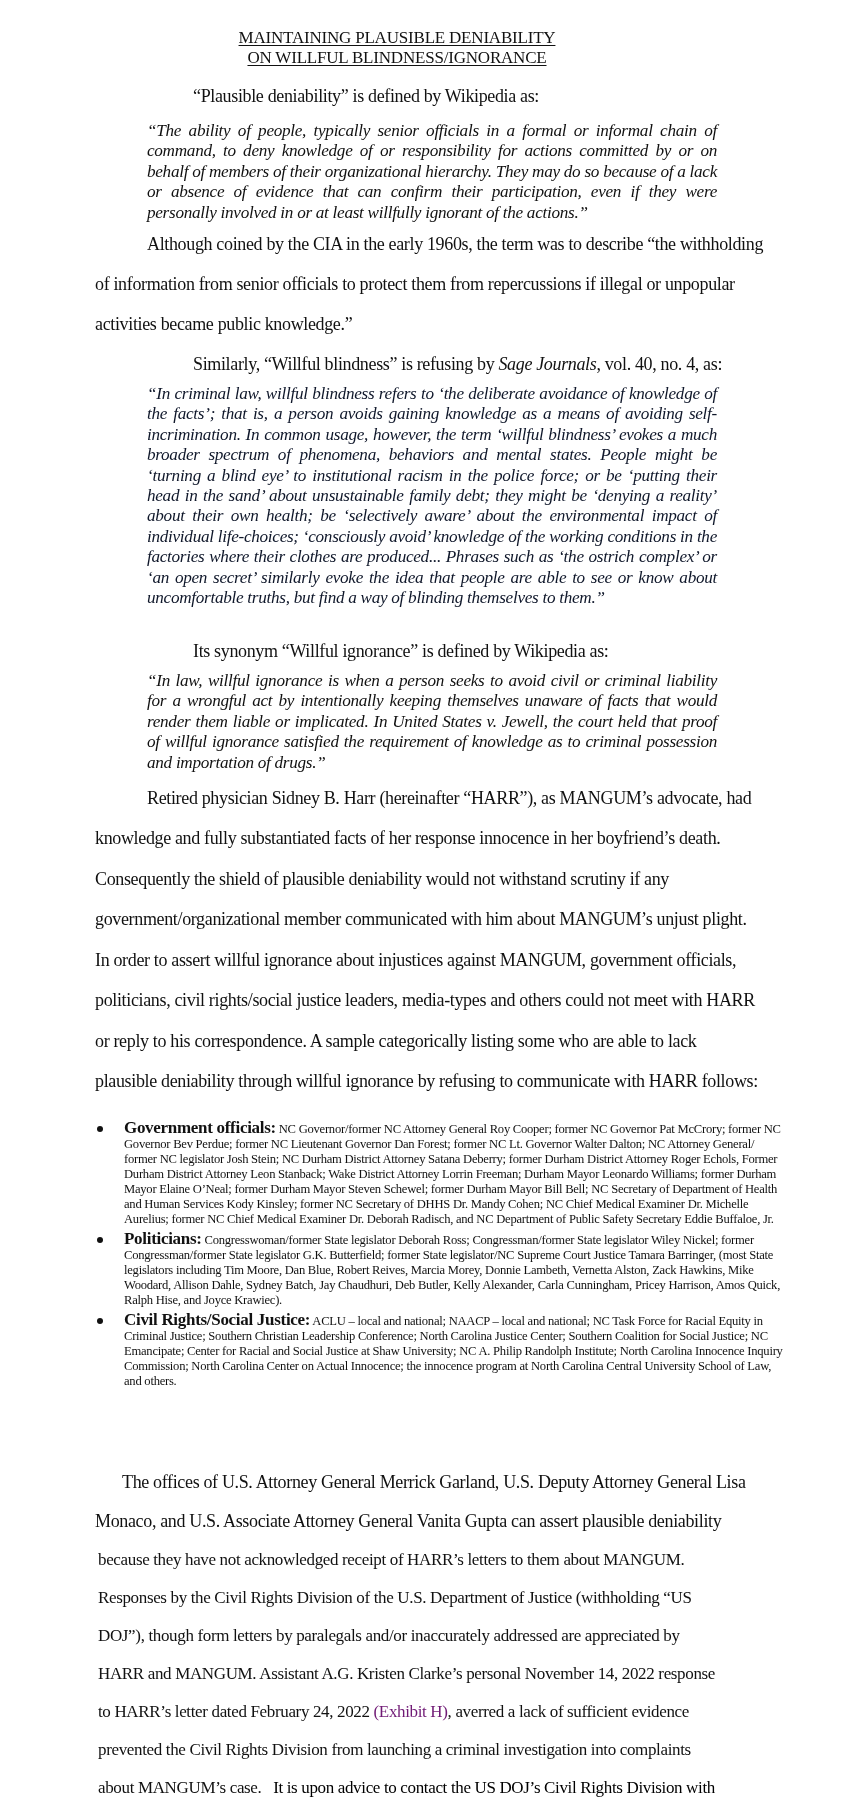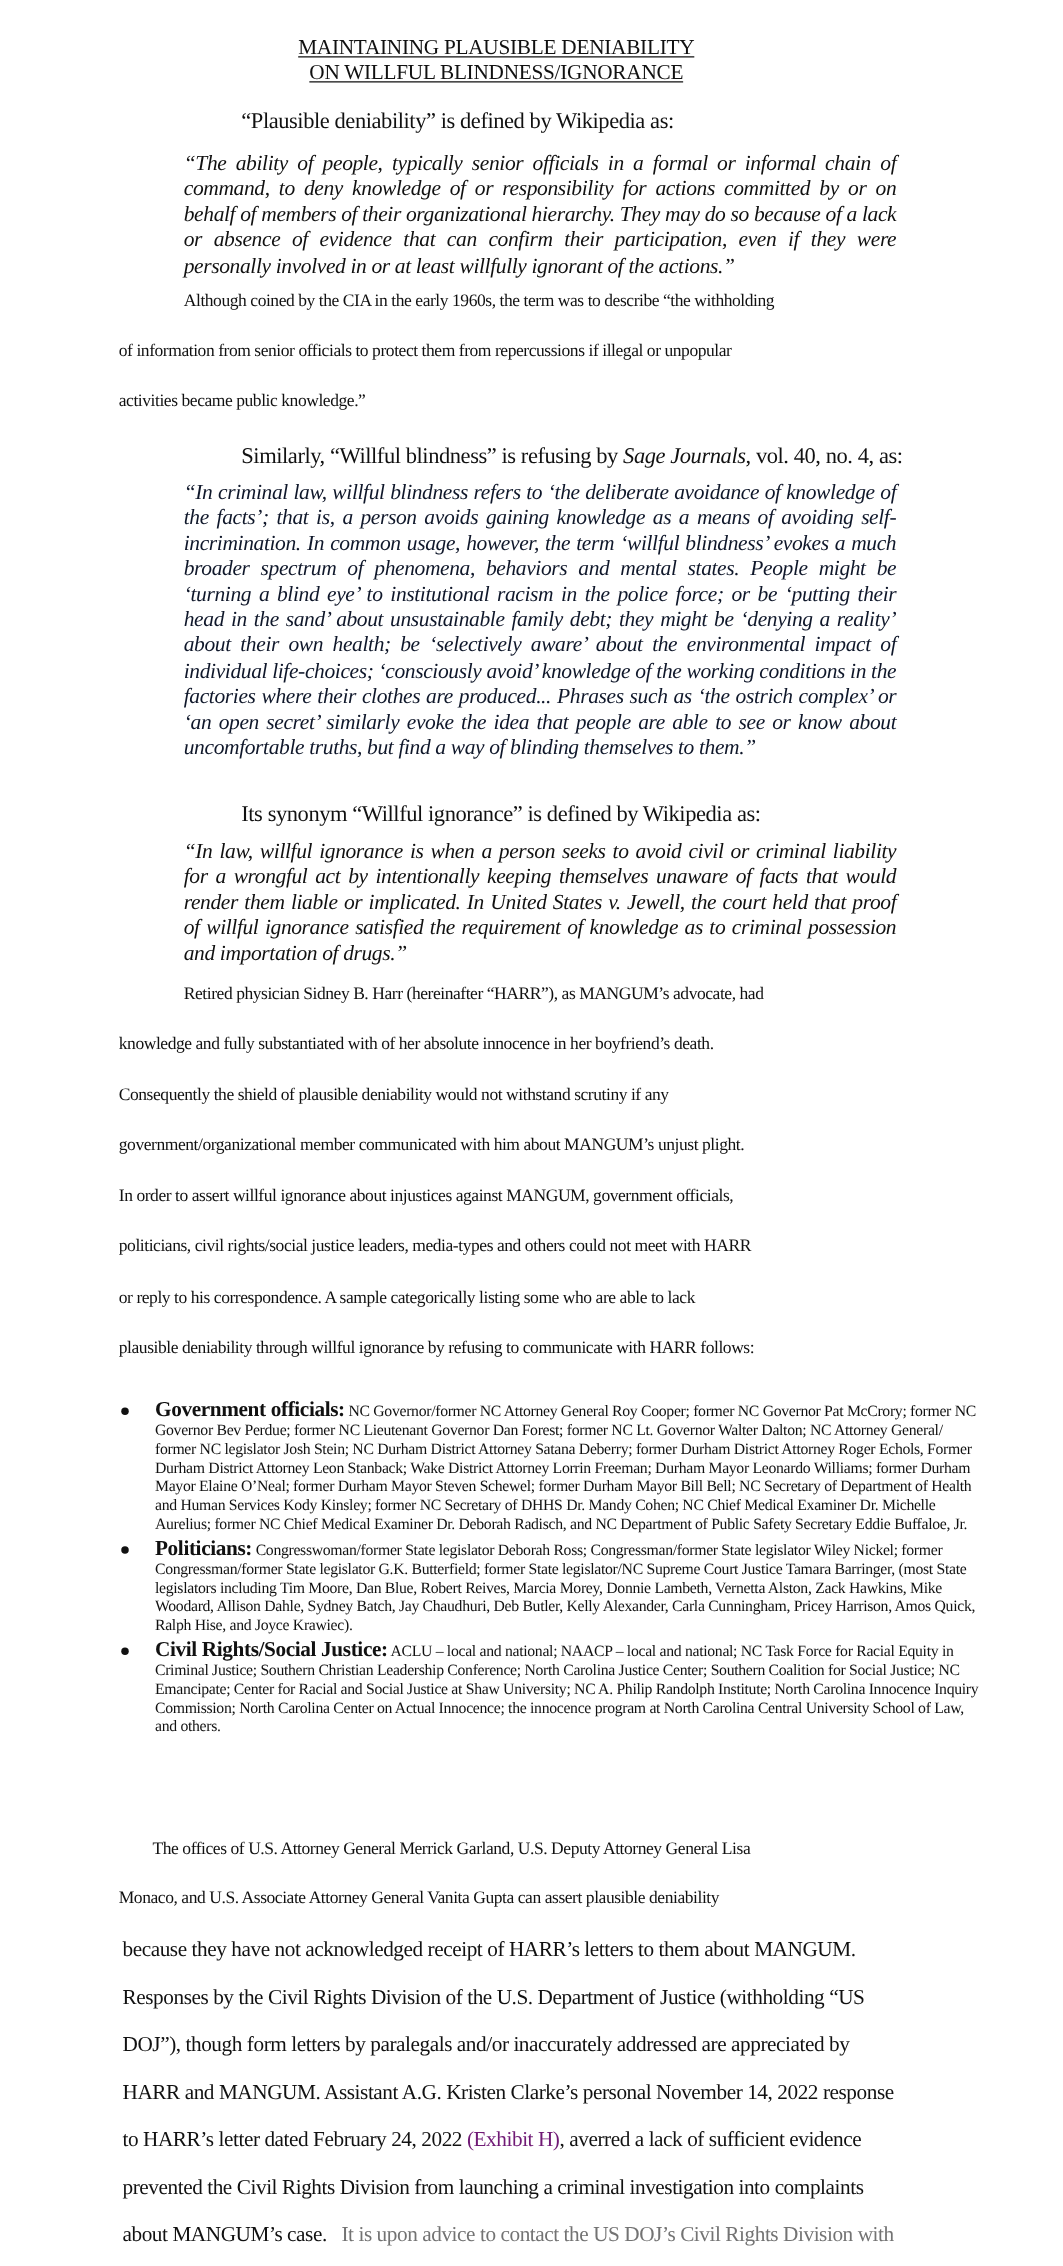--- a/index.html
+++ b/index.html
@@ -16,32 +16,32 @@
     letter-spacing: -0.2px;
   }
   .title span { display: inline-block; text-decoration: underline; text-underline-offset: 2px; }
 
   .p { position: absolute; font-size: 18px; white-space: nowrap; letter-spacing: -0.35px; margin-left: 46px; }
   .quote {
     position: absolute; font-style: italic; font-size: 17.2px; line-height: 20.4px;
     text-align: justify; letter-spacing: -0.3px;
   }
   .quote.gray { color: #0f172a; }
-  .line { position: absolute; white-space: nowrap; font-size: 14px; letter-spacing: -0.35px; }
+  .line { position: absolute; white-space: nowrap; font-size: 18px; letter-spacing: -0.35px; }
 
   .bullets { position: absolute; left: 96px; width: 690px; font-size: 12.6px; line-height: 15px; letter-spacing: -0.25px; }
   .bullet { position: relative; padding-left: 28px; margin-bottom: 4px; }
   .bullet::before {
     content: ""; position: absolute; left: 1px; top: 6px;
     width: 6px; height: 6px; border-radius: 50%; background: #111;
   }
   .bullet .head { font-weight: bold; font-size: 17px; letter-spacing: -0.3px; }
 
   .link { color: #701a75; }
-  .faded { color: #737373; }
+  .faded { color: #000000; }
 </style>
 </head>
 <body>
 
 <div class="page">
 
   <div class="title">
     <span>MAINTAINING PLAUSIBLE DENIABILITY</span><br>
     <span>ON WILLFUL BLINDNESS/IGNORANCE</span>
   </div>
@@ -56,21 +56,21 @@
 
   <div class="p" style="left:147px; top:354px;"><span>Similarly, “Willful blindness” is refusing by </span><i>Sage Journals</i><span>, vol. 40, no. 4, as:</span></div>
 
   <div class="quote gray" style="left:147px; top:384px; width:570px;">“In criminal law, willful blindness refers to ‘the deliberate avoidance of knowledge of the facts’; that is, a person avoids gaining knowledge as a means of avoiding self-incrimination. In common usage, however, the term ‘willful blindness’ evokes a much broader spectrum of phenomena, behaviors and mental states. People might be ‘turning a blind eye’ to institutional racism in the police force; or be ‘putting their head in the sand’ about unsustainable family debt; they might be ‘denying a reality’ about their own health; be ‘selectively aware’ about the environmental impact of individual life-choices; ‘consciously avoid’ knowledge of the working conditions in the factories where their clothes are produced... Phrases such as ‘the ostrich complex’ or ‘an open secret’ similarly evoke the idea that people are able to see or know about uncomfortable truths, but find a way of blinding themselves to them.”</div>
 
   <div class="p" style="left:147px; top:641px;">Its synonym “Willful ignorance” is defined by Wikipedia as:</div>
 
   <div class="quote" style="left:147px; top:671px; width:570px;">“In law, willful ignorance is when a person seeks to avoid civil or criminal liability for a wrongful act by intentionally keeping themselves unaware of facts that would render them liable or implicated. In United States v. Jewell, the court held that proof of willful ignorance satisfied the requirement of knowledge as to criminal possession and importation of drugs.”</div>
 
   <div class="line" style="left:147px; top:788px;">Retired physician Sidney B. Harr (hereinafter “HARR”), as MANGUM’s advocate, had</div>
-  <div class="line" style="left:95px; top:828px;">knowledge and fully substantiated with of her absolute innocence in her boyfriend’s death.</div>
+  <div class="line" style="left:95px; top:828px;">knowledge and fully substantiated facts of her response innocence in her boyfriend’s death.</div>
   <div class="line" style="left:95px; top:869px;">Consequently the shield of plausible deniability would not withstand scrutiny if any</div>
   <div class="line" style="left:95px; top:909px;">government/organizational member communicated with him about MANGUM’s unjust plight.</div>
   <div class="line" style="left:95px; top:950px;">In order to assert willful ignorance about injustices against MANGUM, government officials,</div>
   <div class="line" style="left:95px; top:990px;">politicians, civil rights/social justice leaders, media-types and others could not meet with HARR</div>
   <div class="line" style="left:95px; top:1031px;">or reply to his correspondence.  A sample categorically listing some who are able to lack</div>
   <div class="line" style="left:95px; top:1071px;">plausible deniability through willful ignorance by refusing to communicate with HARR follows:</div>
 
   <div class="bullets" style="top:1120px;">
     <div class="bullet">
       <span class="head">Government officials:</span><span> NC Governor/former NC Attorney General Roy Cooper; former NC Governor Pat McCrory; former NC Governor Bev Perdue; former NC Lieutenant Governor Dan Forest; former NC Lt. Governor Walter Dalton; NC Attorney General/ former NC legislator Josh Stein; NC Durham District Attorney Satana Deberry; former Durham District Attorney Roger Echols, Former Durham District Attorney Leon Stanback; Wake District Attorney Lorrin Freeman; Durham Mayor Leonardo Williams; former Durham Mayor Elaine O’Neal; former Durham Mayor Steven Schewel; former Durham Mayor Bill Bell; NC Secretary of Department of Health and Human Services Kody Kinsley; former NC Secretary of DHHS Dr. Mandy Cohen; NC Chief Medical Examiner Dr. Michelle Aurelius; former NC Chief Medical Examiner Dr. Deborah Radisch, and NC Department of Public Safety Secretary Eddie Buffaloe, Jr.</span>

